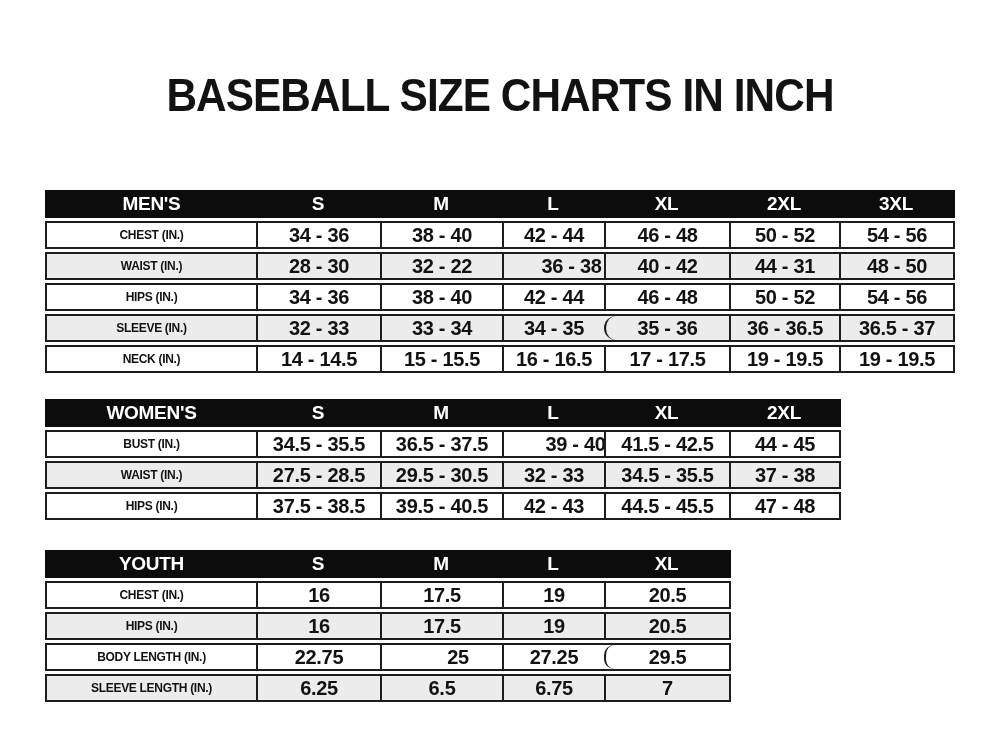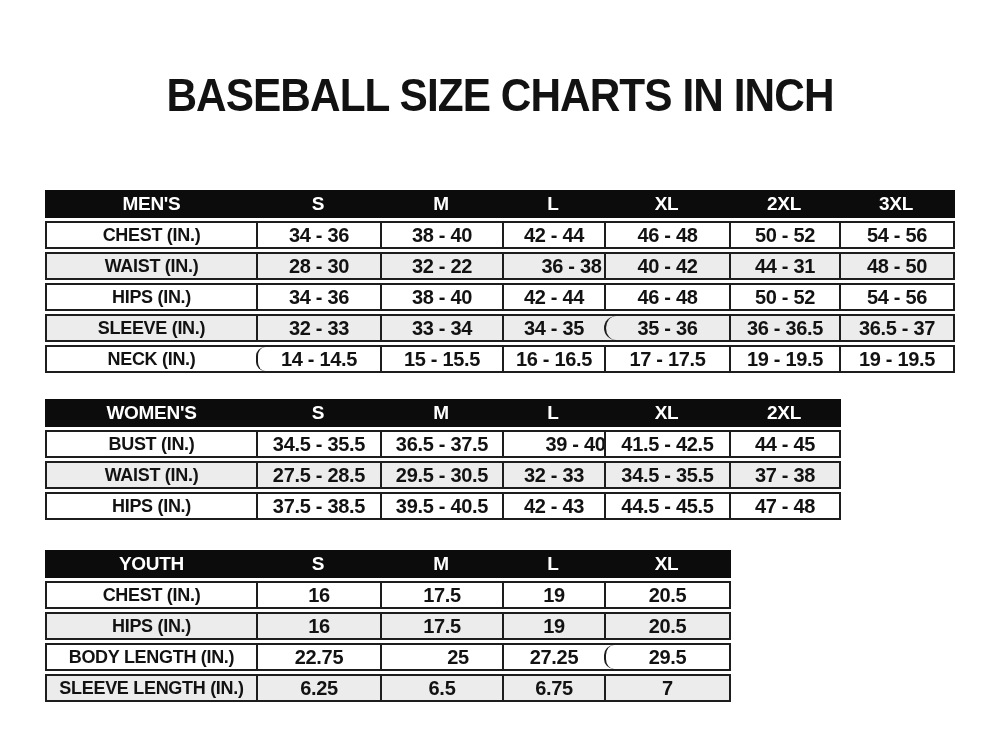--- a/index.html
+++ b/index.html
@@ -61,21 +61,21 @@
     justify-content: center;
     font-weight: bold;
     color: var(--text);
     border-left: 2px solid var(--border);
     font-size: 20px;
     letter-spacing: -0.3px;
     white-space: nowrap;
     overflow: hidden;
   }
   .cell:first-child { border-left: none; }
-  .cell.label { font-size: 18px; }
+  .cell.label { font-size: 12px; }
   .trow.header .cell {
     border-left: none;
     color: var(--header-text);
     font-size: 19px;
   }
 </style>
 </head>
 <body>
 
 <div class="canvas">
@@ -122,21 +122,21 @@
         <div class="cell label" style="flex: 0 0 209px;">SLEEVE (IN.)</div>
         <div class="cell" style="flex: 0 0 124px;">32 - 33</div>
         <div class="cell" style="flex: 0 0 122px;">33 - 34</div>
         <div class="cell" style="flex: 0 0 102px;">34 - 35</div>
         <div class="cell" style="flex: 0 0 125px; border-radius: 12px;">35 - 36</div>
         <div class="cell" style="flex: 0 0 110px;">36 - 36.5</div>
         <div class="cell" style="flex: 0 0 114px;">36.5 - 37</div>
       </div>
       <div class="trow">
         <div class="cell label" style="flex: 0 0 209px;">NECK (IN.)</div>
-        <div class="cell" style="flex: 0 0 124px; border-radius: 9px;">14 - 14.5</div>
+        <div class="cell" style="flex: 0 0 124px;">14 - 14.5</div>
         <div class="cell" style="flex: 0 0 122px;">15 - 15.5</div>
         <div class="cell" style="flex: 0 0 102px;">16 - 16.5</div>
         <div class="cell" style="flex: 0 0 125px;">17 - 17.5</div>
         <div class="cell" style="flex: 0 0 110px;">19 - 19.5</div>
         <div class="cell" style="flex: 0 0 114px;">19 - 19.5</div>
       </div>
     </section>
 
   <section class="size-table" id="table-1" style="top: 399px;">
       <div class="trow header">

